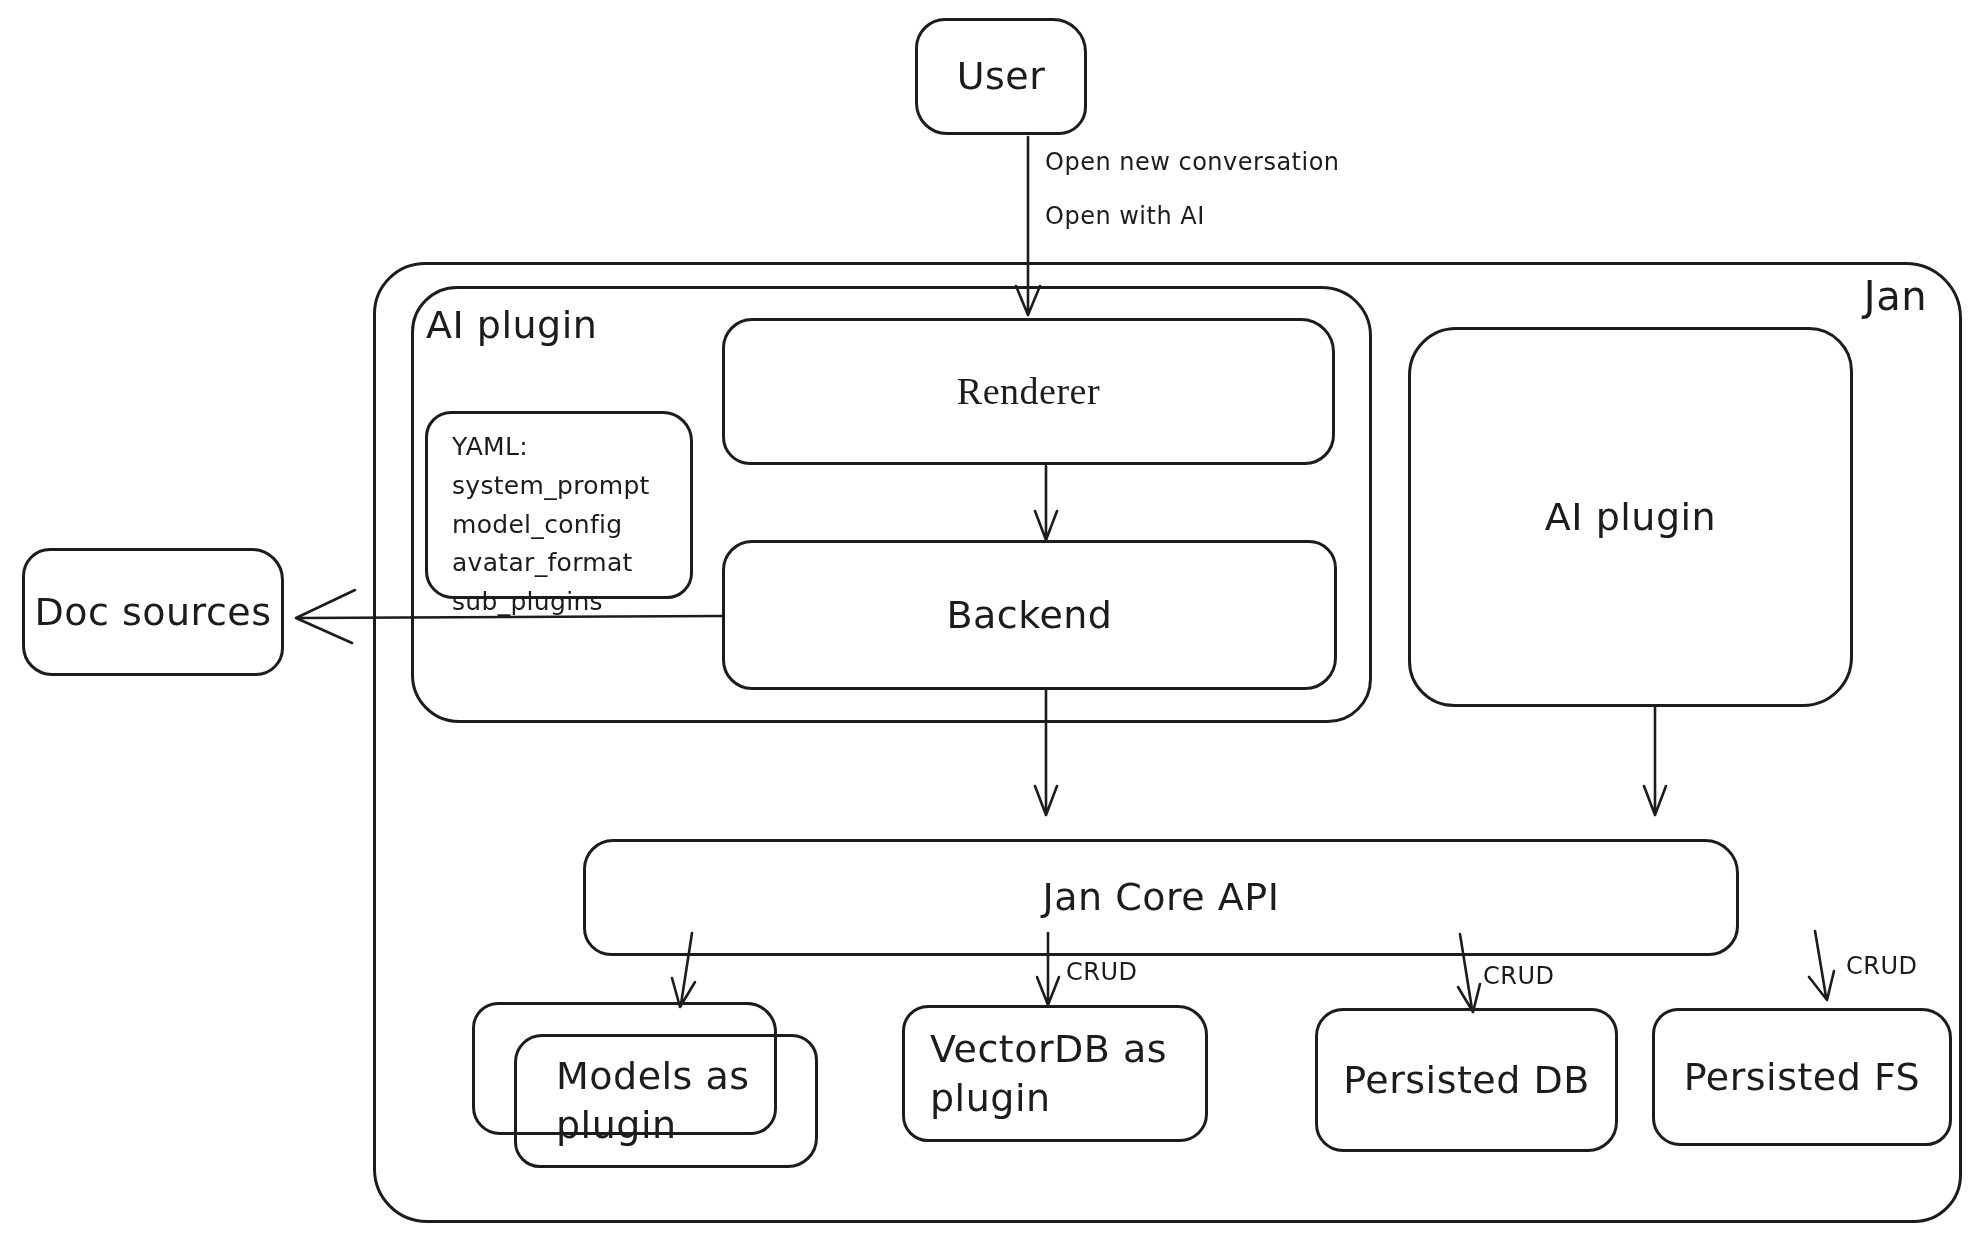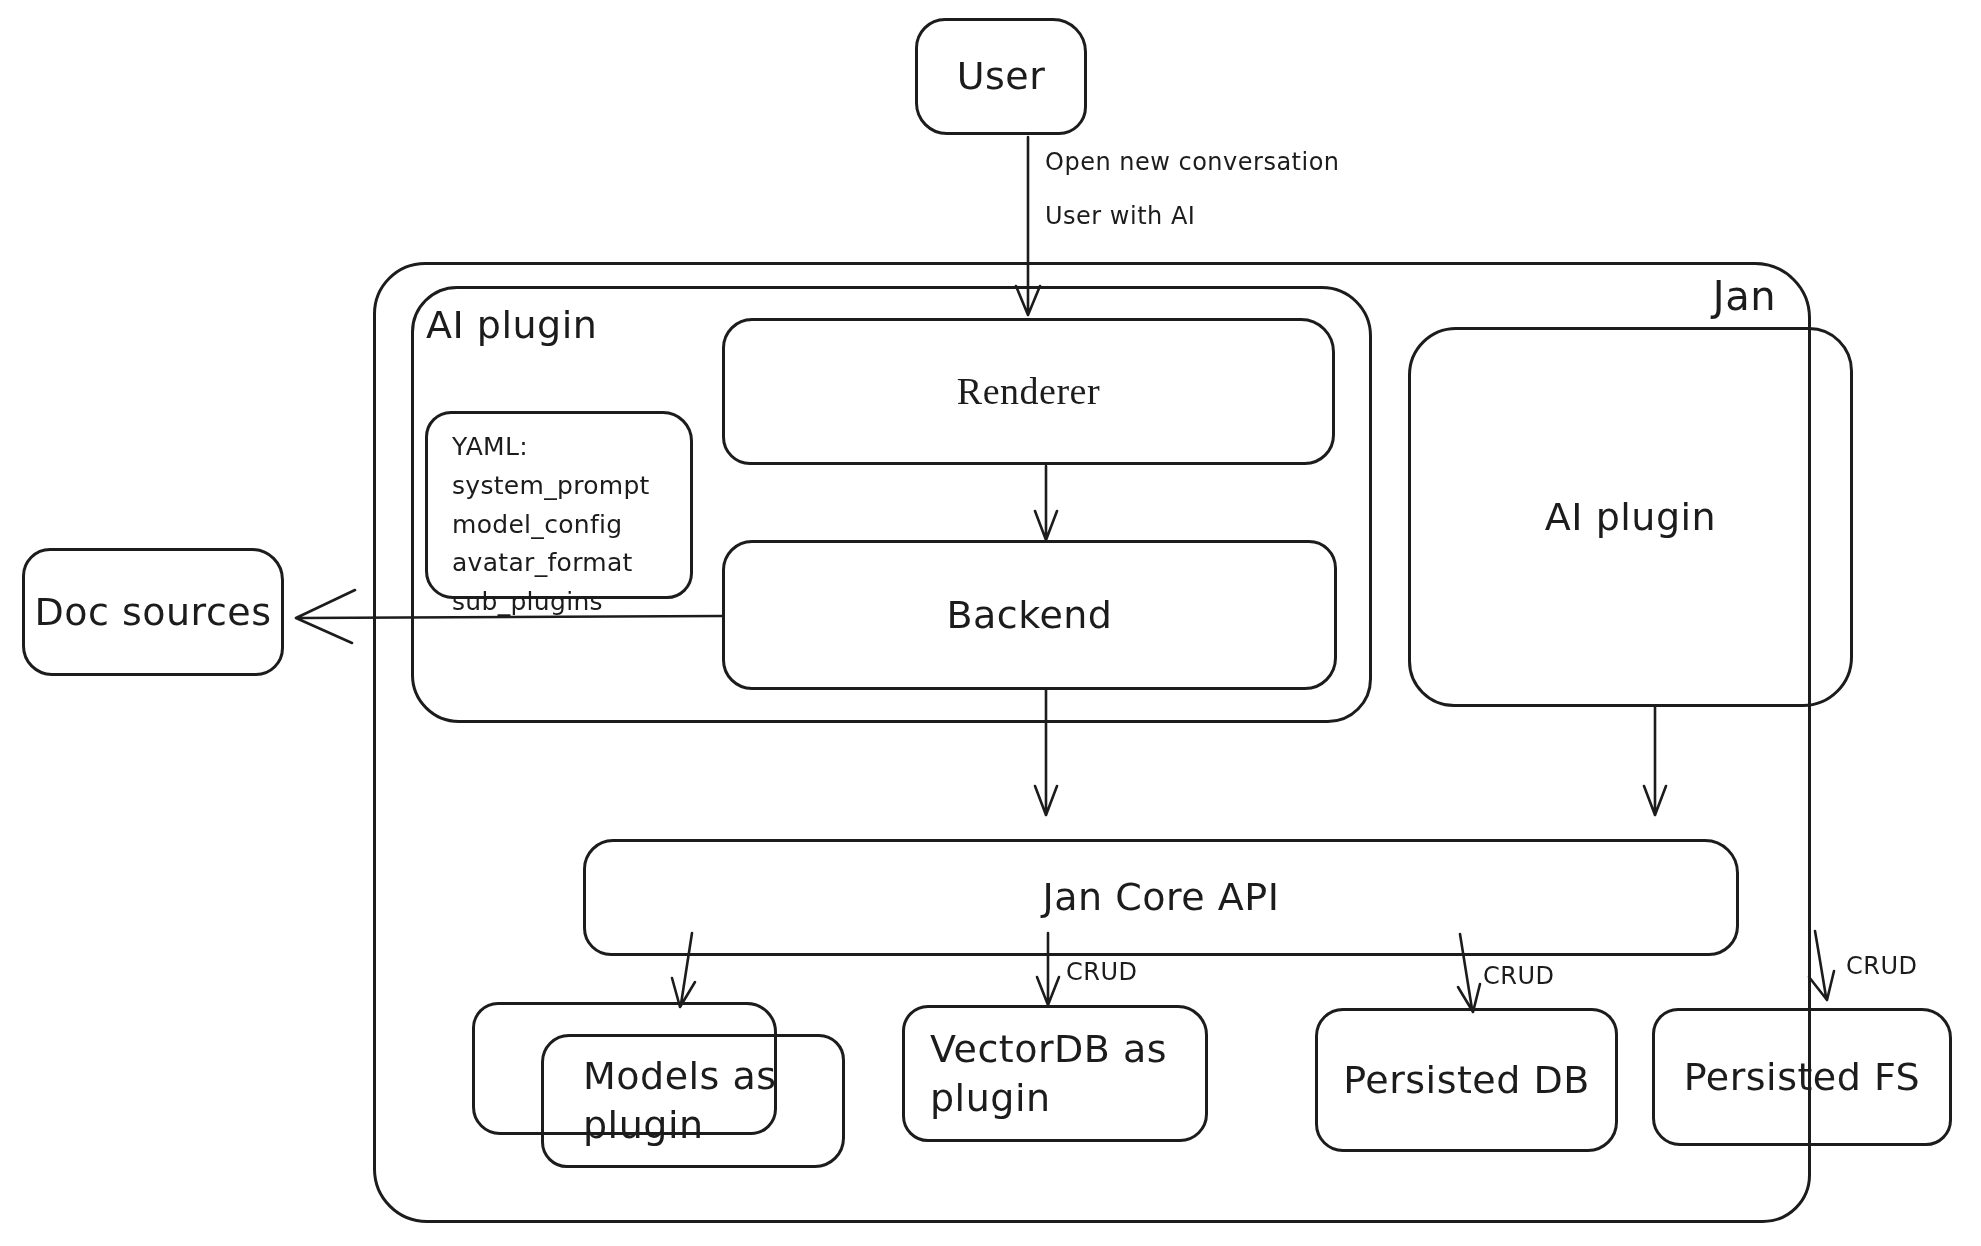--- a/index.html
+++ b/index.html
@@ -14,30 +14,30 @@
   .center{display:flex;align-items:center;justify-content:center;text-align:left;}
   .nlabel{font-size:38px;line-height:1.28;letter-spacing:0.5px;}
   .corner-label{position:absolute;font-size:38px;letter-spacing:0.5px;}
   .edge-label{position:absolute;font-size:24px;letter-spacing:0.5px;white-space:nowrap;z-index:7;}
   .small-note{font-size:25px;line-height:1.55;letter-spacing:0.3px;padding:14px 0 16px 24px;}
   .edges{position:absolute;left:0;top:0;z-index:5;pointer-events:none;}
   .edges path{stroke:#1c1c1c;stroke-width:2.6;fill:none;stroke-linecap:round;stroke-linejoin:round;}
 
   
   #user            {left:915px;top:18px;width:172px;height:117px;border-radius:30px 34px 28px 32px;}
-  #jan-container   {left:373px;top:262px;width:1438px;height:961px;border-radius:52px 56px 48px 54px;}
+  #jan-container   {left:373px;top:262px;width:1589px;height:961px;border-radius:52px 56px 48px 54px;}
   #ai-plugin-left  {left:411px;top:286px;width:961px;height:437px;border-radius:46px 50px 44px 48px;}
   #renderer        {left:722px;top:318px;width:613px;height:147px;border-radius:30px 34px 30px 28px;font-family:Liberation Serif, serif;}
   #yaml-note       {left:425px;top:411px;width:268px;height:188px;border-radius:26px 30px 26px 28px;}
   #backend         {left:722px;top:540px;width:615px;height:150px;border-radius:30px 28px 32px 30px;}
   #ai-plugin-right {left:1408px;top:327px;width:445px;height:380px;border-radius:48px 44px 50px 46px;}
   #doc-sources     {left:22px;top:548px;width:262px;height:128px;border-radius:28px 32px 28px 30px;}
   #jan-core-api    {left:535px;top:839px;width:1156px;height:117px;border-radius:30px 34px 30px 28px;margin-left:48px;}
   #models-back     {left:472px;top:1002px;width:305px;height:133px;border-radius:26px 30px 26px 28px;}
-  #models-front    {left:514px;top:1034px;width:304px;height:134px;border-radius:28px 26px 30px 26px;z-index:4;margin-left:27px;}
+  #models-front    {left:514px;top:1034px;width:304px;height:134px;border-radius:28px 26px 30px 26px;z-index:4;}
   #vectordb        {left:902px;top:1005px;width:306px;height:137px;border-radius:26px 30px 28px 26px;}
   #persisted-db    {left:1315px;top:1008px;width:303px;height:144px;border-radius:28px 26px 30px 28px;}
   #persisted-fs    {left:1652px;top:1008px;width:300px;height:138px;border-radius:26px 30px 26px 28px;}
 
   #jan-label       {right:32px;top:8px;font-size:40px;}
   #ai-plugin-left-label{left:12px;top:14px;}
   #label-open-conv {left:1045px;top:148px;}
   #label-chat-ai   {left:1045px;top:202px;}
   #label-get-stream{left:377px;top:938px;}
   #label-crud-vectordb{left:1066px;top:958px;}
@@ -100,21 +100,21 @@
 
   <div class="node center nlabel" id="persisted-db">
     <span>Persisted DB</span>
   </div>
 
   <div class="node center nlabel" id="persisted-fs">
     <span>Persisted FS</span>
   </div>
 
   <div class="edge-label" id="label-open-conv">Open new conversation</div>
-  <div class="edge-label" id="label-chat-ai">User with AI</div>
+  <div class="edge-label" id="label-chat-ai">Open with AI</div>
   <div class="edge-label" id="label-crud-vectordb">CRUD</div>
   <div class="edge-label" id="label-crud-db">CRUD</div>
   <div class="edge-label" id="label-crud-fs">CRUD</div>
 
   <svg class="edges" width="1981" height="1246" viewBox="0 0 1981 1246">
     <path d="M1028 137 L1028 313 M1028 315 L1016 286 M1028 315 L1040 286"></path>
     <path d="M1046 466 L1046 537 M1046 540 L1035 511 M1046 540 L1057 511"></path>
     <path d="M1046 690 L1046 812 M1046 815 L1035 786 M1046 815 L1057 786"></path>
     <path d="M1655 707 L1655 812 M1655 815 L1644 786 M1655 815 L1666 786"></path>
     <path d="M722 616 L300 618 M296 618 L355 590 M296 618 L352 643"></path>

